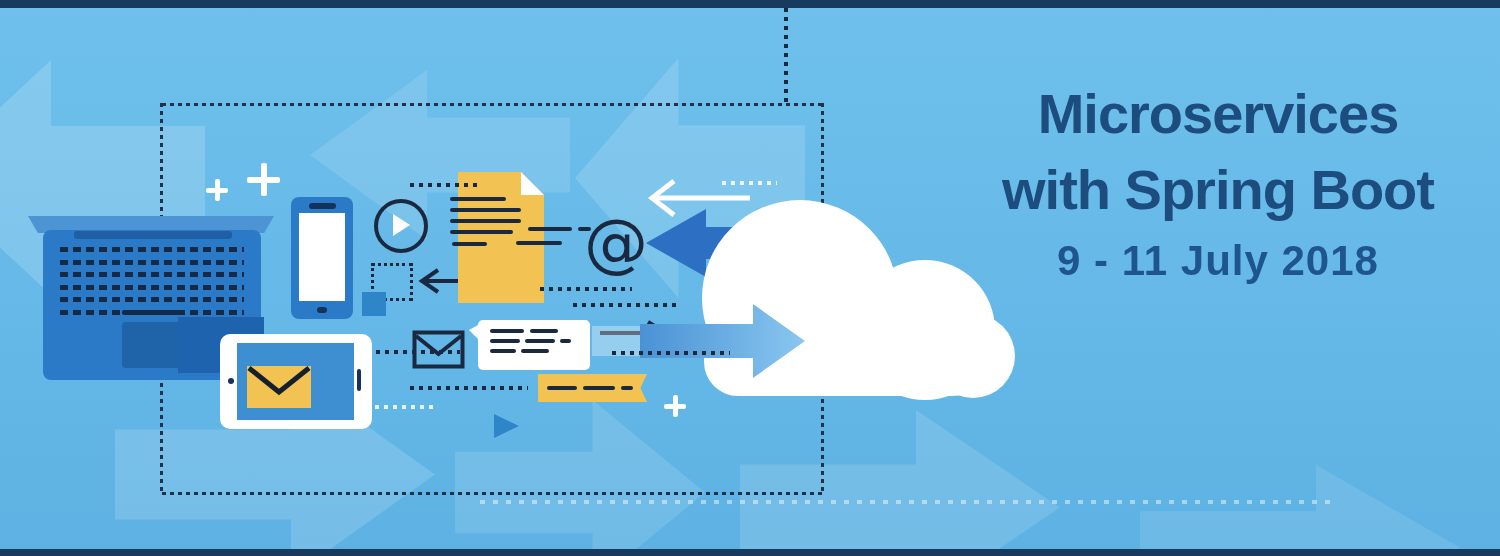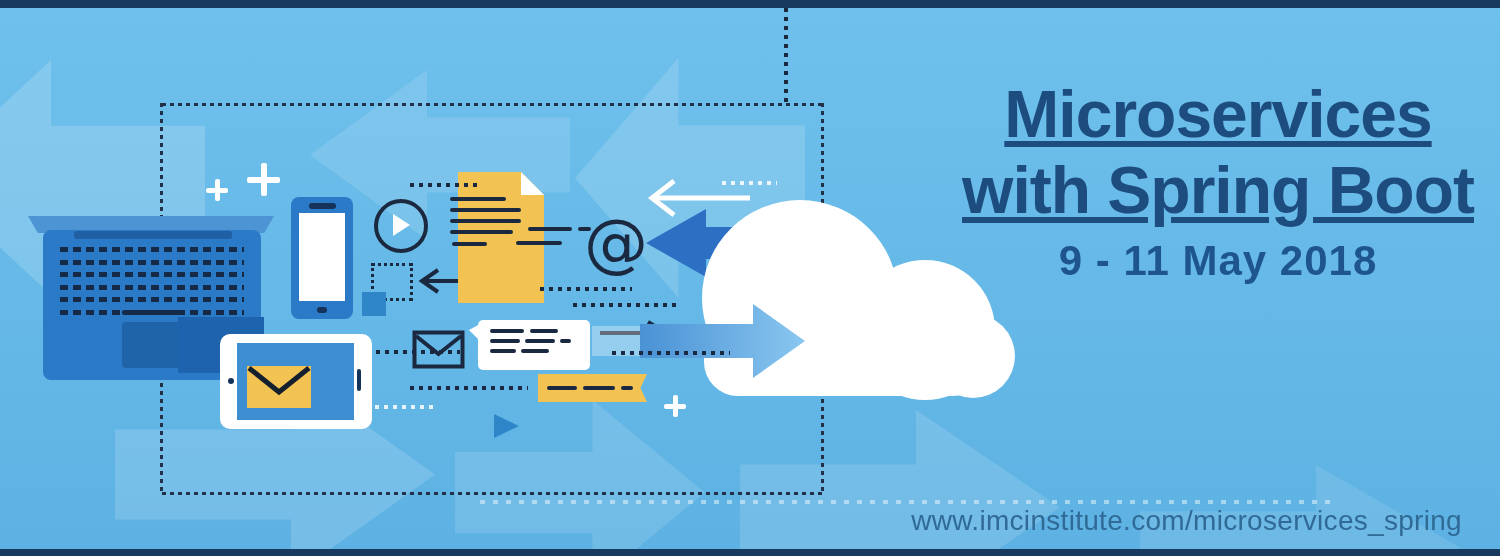--- a/index.html
+++ b/index.html
@@ -21,21 +21,21 @@
   .dotsH{position:absolute;height:4px;background-image:repeating-linear-gradient(90deg,var(--ink) 0 4px,transparent 4px 9px);}
   .dotsH.white{background-image:repeating-linear-gradient(90deg,rgba(255,255,255,.85) 0 4px,transparent 4px 9px);}
   .dotsH.faint{background-image:repeating-linear-gradient(90deg,rgba(255,255,255,.45) 0 5px,transparent 5px 13px);}
   .dotsV{position:absolute;width:4px;background-image:repeating-linear-gradient(180deg,var(--ink) 0 4px,transparent 4px 9px);}
   .frameH{position:absolute;height:3px;background-image:repeating-linear-gradient(90deg,#223048 0 4px,transparent 4px 8px);}
   .frameV{position:absolute;width:3px;background-image:repeating-linear-gradient(180deg,#223048 0 4px,transparent 4px 8px);}
   .ln{position:absolute;height:4px;background:var(--ink);border-radius:2px;}
   .keyrow{position:absolute;height:5px;background-image:repeating-linear-gradient(90deg,var(--keys) 0 8px,transparent 8px 13px);}
   .plusbar{position:absolute;background:#fff;border-radius:2px;}
   #title{position:absolute;left:958px;top:76px;width:520px;text-align:center;color:var(--navy);font-weight:bold;}
-  #title .t1,#title .t2{font-size:66px;letter-spacing:-1px;line-height:76px;text-decoration:underline;}
+  #title .t1,#title .t2{font-size:56px;letter-spacing:-1px;line-height:76px;}
   #title .dt{font-size:42px;letter-spacing:1px;line-height:54px;margin-top:6px;color:var(--dateblue);}
   #url{position:absolute;left:860px;top:505px;width:602px;text-align:right;font-size:28px;color:var(--urlblue);letter-spacing:.3px;}
   #logo{position:absolute;left:1371px;top:427px;width:106px;height:72px;background:var(--logoyellow);border-radius:8px;}
   #logo .nm{position:absolute;left:10px;top:7px;font-size:32px;font-weight:bold;color:#fff;letter-spacing:1px;line-height:32px;}
   #logo .sub{position:absolute;left:11px;top:42px;font-size:13px;font-weight:bold;color:#fff;letter-spacing:.4px;}
 </style>
 </head>
 <body>
 
 <div id="stage">
@@ -201,19 +201,18 @@
     </svg>
   </div>
   <div class="dotsH" style="left:612px;top:351px;width:118px;z-index:9;"></div>
 
   <div class="abs" style="left:0;top:0;width:1500px;height:8px;background:var(--bar);z-index:20;"></div>
   <div class="abs" style="left:0;top:549px;width:1500px;height:7px;background:var(--bar);z-index:20;"></div>
 
   <div id="title" style="z-index:21;">
     <div class="t1">Microservices</div>
     <div class="t2">with Spring Boot</div>
-    <div class="dt">9 - 11 May 2018</div>
-  </div>
-
-  <div id="url" style="z-index:21;">www.imcinstitute.com/microservices_spring</div>
+    <div class="dt">9 - 11 July 2018</div>
+  </div>
+
 
 
 </div>
 
 </body></html>

